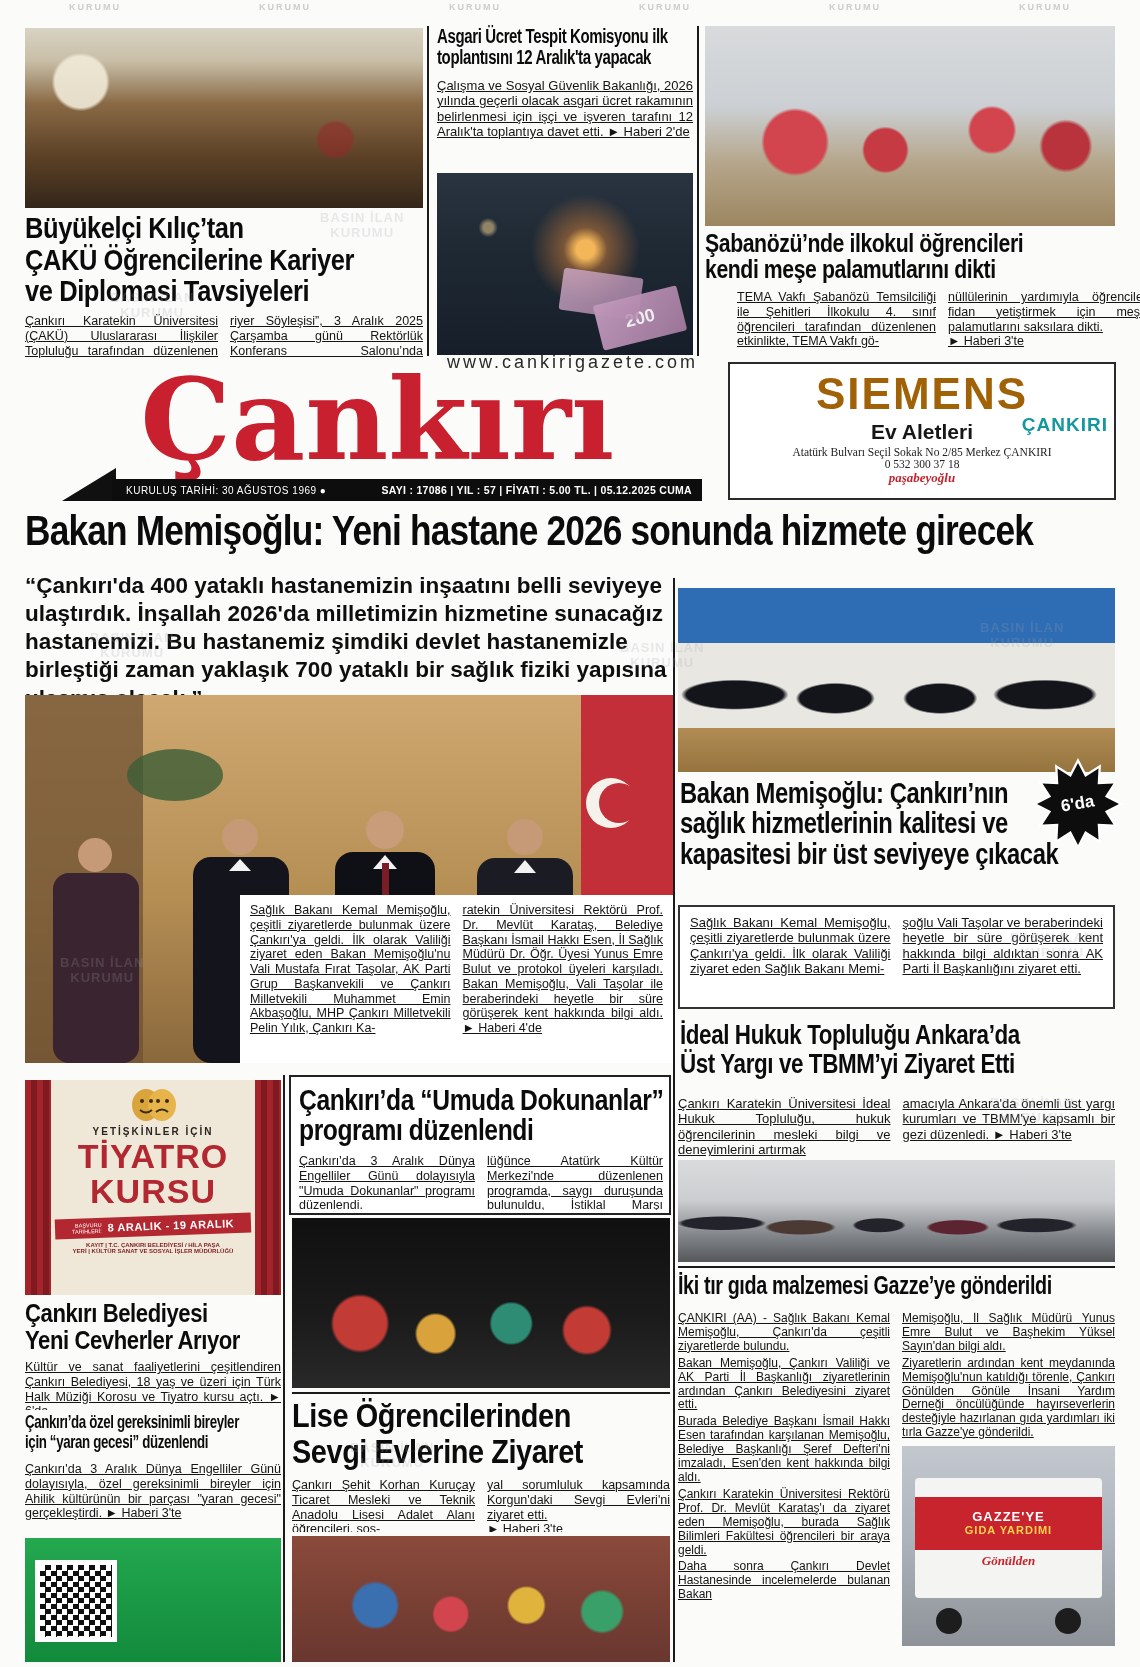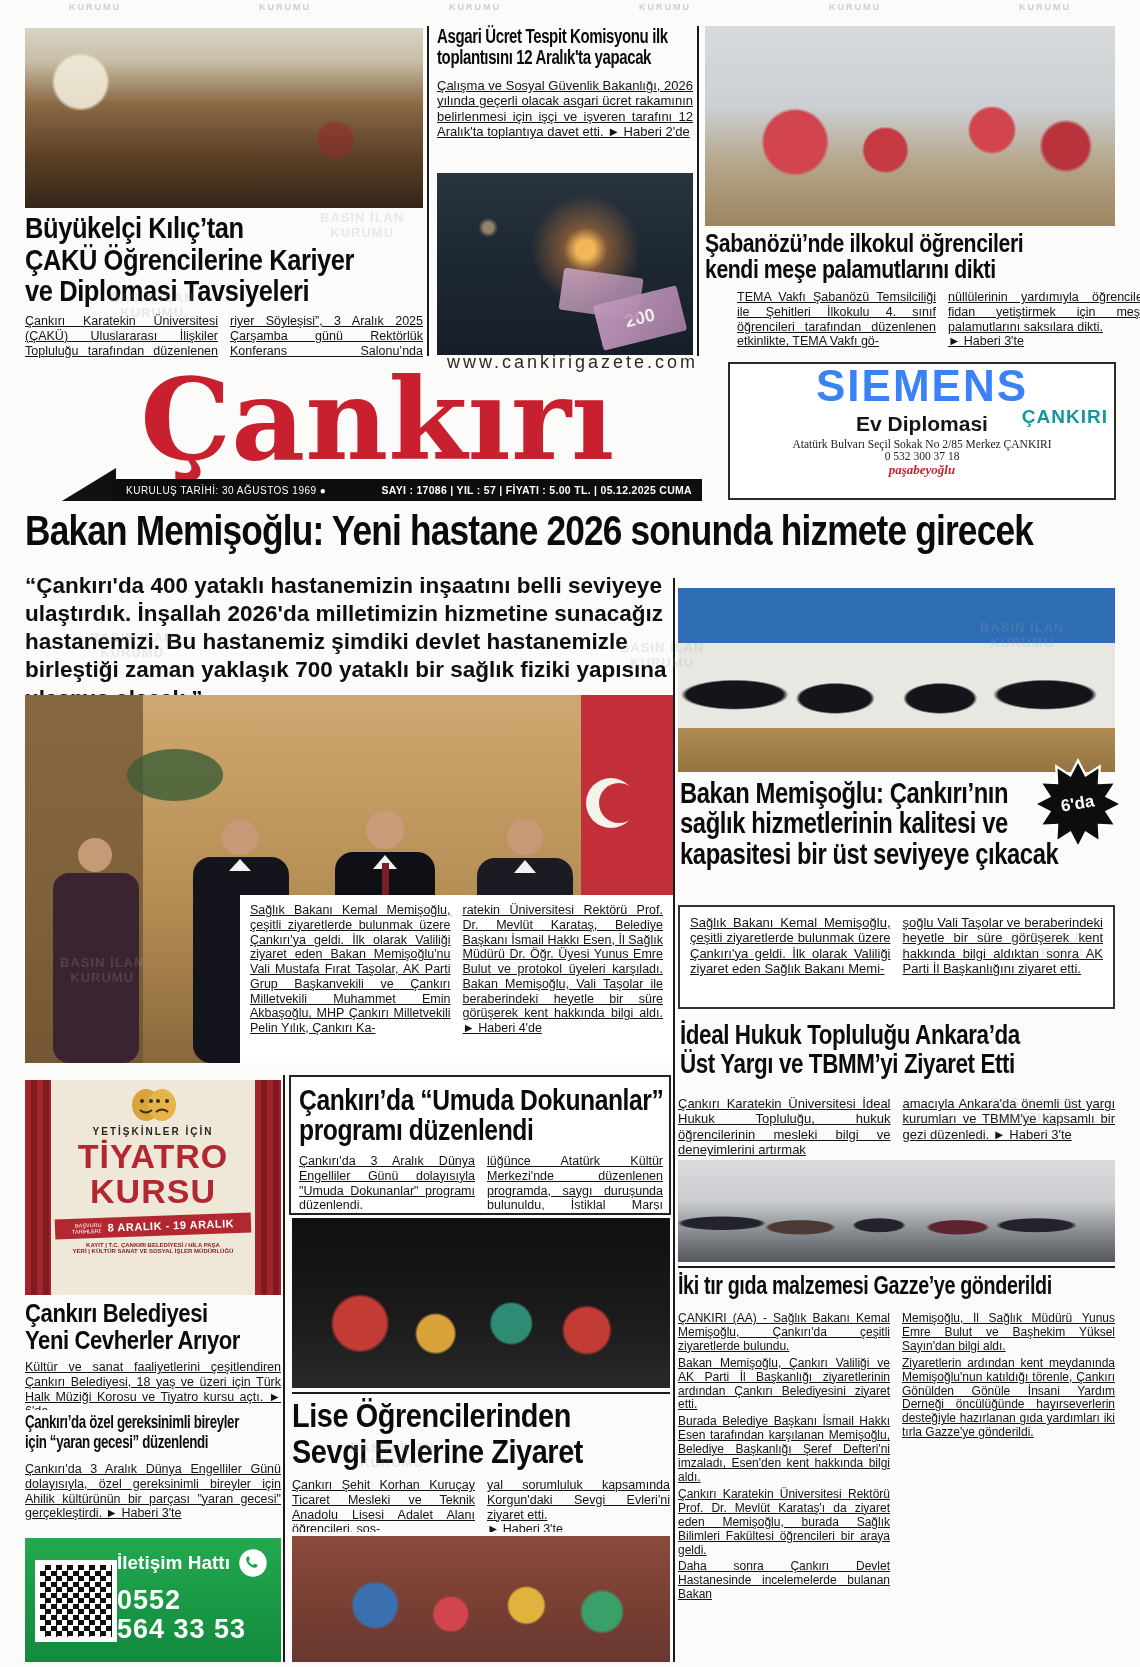--- a/index.html
+++ b/index.html
@@ -136,23 +136,23 @@
     <span style="font-family:'DejaVu Serif',serif;font-weight:bold;font-size:112px;color:#c8202f;line-height:1;transform:scaleX(1.02);">Çankırı</span>
   </div>
   <div class="abs" style="left:62px;top:468px;width:54px;height:33px;background:#101010;clip-path:polygon(0 100%,100% 0,100% 100%);"></div>
 
   <div class="abs" style="left:112px;top:479px;width:590px;height:22px;background:#0d0d0d;color:#fff;display:flex;align-items:center;justify-content:space-between;padding:0 10px 0 14px;box-sizing:border-box;">
     <span style="font-size:10px;letter-spacing:.5px;">KURULUŞ TARİHİ: 30 AĞUSTOS 1969 ●</span>
     <span style="font-size:10.5px;font-weight:bold;letter-spacing:.3px;">SAYI : 17086 | YIL : 57 | FİYATI : 5.00 TL. | 05.12.2025 CUMA</span>
   </div>
 
   <div class="abs" style="left:728px;top:362px;width:388px;height:138px;background:#fff;border:2px solid #2a2a2a;box-sizing:border-box;text-align:center;">
-    <div style="font-size:44px;font-weight:bold;color:#3b82f6;letter-spacing:2px;line-height:1;margin-top:0;">SIEMENS</div>
+    <div style="font-size:44px;font-weight:bold;color:#a16207;letter-spacing:2px;line-height:1;margin-top:8px;">SIEMENS</div>
     <div style="font-size:19px;font-weight:bold;color:#13989e;text-align:right;padding-right:6px;letter-spacing:1px;margin-top:-2px;">ÇANKIRI</div>
-    <div style="font-size:21px;font-weight:bold;color:#161616;margin-top:-16px;">Ev Diplomasi</div>
+    <div style="font-size:21px;font-weight:bold;color:#161616;margin-top:-16px;">Ev Aletleri</div>
     <div style="font-family:'Liberation Serif',serif;font-size:11.5px;color:#222;margin-top:2px;">Atatürk Bulvarı Seçil Sokak No 2/85 Merkez ÇANKIRI</div>
     <div style="font-family:'Liberation Serif',serif;font-size:11.5px;color:#222;">0 532 300 37 18</div>
     <div style="font-family:'Liberation Serif',serif;font-style:italic;font-weight:bold;font-size:13px;color:#c22430;">paşabeyoğlu</div>
   </div>
 
   <div class="abs cond" style="left:25px;top:508px;width:1330px;font-size:43px;transform:scaleX(0.82);letter-spacing:-1px;">Bakan Memişoğlu: Yeni hastane 2026 sonunda hizmete girecek</div>
 
   <div class="abs" style="left:25px;top:572px;width:645px;height:116px;font-size:22.5px;font-weight:bold;line-height:1.25;color:#0e0e0e;text-align:left;">“Çankırı'da 400 yataklı hastanemizin inşaatını belli seviyeye ulaştırdık. İnşallah 2026'da milletimizin hizmetine sunacağız hastanemizi. Bu hastanemiz şimdiki devlet hastanemizle birleştiği zaman yaklaşık 700 yataklı bir sağlık fiziki yapısına ulaşmış olacak.”</div>
 
   <div class="abs photo" style="left:25px;top:695px;width:648px;height:368px;background:#9d7c4e;">
@@ -233,20 +233,31 @@
       <p>Bakan Memişoğlu, Çankırı Valiliği ve AK Parti İl Başkanlığı ziyaretlerinin ardından Çankırı Belediyesini ziyaret etti.</p>
       <p>Burada Belediye Başkanı İsmail Hakkı Esen tarafından karşılanan Memişoğlu, Belediye Başkanlığı Şeref Defteri'ni imzaladı, Esen'den kent hakkında bilgi aldı.</p>
       <p>Çankırı Karatekin Üniversitesi Rektörü Prof. Dr. Mevlüt Karataş'ı da ziyaret eden Memişoğlu, burada Sağlık Bilimleri Fakültesi öğrencileri bir araya geldi.</p>
       <p>Daha sonra Çankırı Devlet Hastanesinde incelemelerde bulanan Bakan</p>
     </div>
     <div style="width:213px;">
       <div class="body-text" style="font-size:12px;line-height:1.16;">
         <p>Memişoğlu, İl Sağlık Müdürü Yunus Emre Bulut ve Başhekim Yüksel Sayın'dan bilgi aldı.</p>
         <p>Ziyaretlerin ardından kent meydanında Memişoğlu'nun katıldığı törenle, Çankırı Gönülden Gönüle İnsani Yardım Derneği öncülüğünde hayırseverlerin desteğiyle hazırlanan gıda yardımları iki tırla Gazze'ye gönderildi.</p>
       </div>
+      <div style="position:relative;width:213px;height:200px;margin-top:6px;background:linear-gradient(180deg,#c3c8cf 0%,#aeb4bc 45%,#8e9399 100%);overflow:hidden;">
+        <div style="position:absolute;left:6%;top:16%;width:88%;height:60%;background:#f4f4f2;border-radius:4px;">
+          <div style="height:44%;margin-top:10%;background:#c8242e;display:flex;flex-direction:column;align-items:center;justify-content:center;line-height:1.1;">
+            <span style="color:#fff;font-weight:bold;font-size:13px;letter-spacing:1px;">GAZZE'YE</span>
+            <span style="color:#ffd34d;font-weight:bold;font-size:11px;letter-spacing:1px;">GIDA YARDIMI</span>
+          </div>
+          <div style="text-align:center;font-family:'Liberation Serif',serif;font-style:italic;font-weight:bold;color:#c8242e;font-size:13px;margin-top:3px;">Gönülden</div>
+        </div>
+        <div style="position:absolute;left:16%;bottom:6%;width:26px;height:26px;border-radius:50%;background:#1d1d1d;"></div>
+        <div style="position:absolute;right:16%;bottom:6%;width:26px;height:26px;border-radius:50%;background:#1d1d1d;"></div>
+      </div>
     </div>
   </div>
 
   <div class="abs" style="left:289px;top:1075px;width:382px;height:140px;border:2px solid #222;box-sizing:border-box;background:#fff;"></div>
   <div class="abs cond" style="left:299px;top:1085px;width:441px;font-size:29px;transform:scaleX(0.85);">Çankırı’da “Umuda Dokunanlar”
 programı düzenlendi</div>
   <div class="abs twocol body-text" style="left:299px;top:1154px;width:364px;height:56px;overflow:hidden;">
     <div class="pre">Çankırı'da 3 Aralık Dünya Engelliler Günü dolayısıyla "Umuda Dokunanlar" programı düzenlendi.
 Aile ve Sosyal Hizmetler İl Müdür-</div>
     <div class="pre">lüğünce Atatürk Kültür Merkezi'nde düzenlenen programda, saygı duruşunda bulunuldu, İstiklal Marşı okundu.  ► Haberi 7'de</div>
@@ -292,28 +303,15 @@
   <div class="abs cond" style="left:25px;top:1300px;width:300px;font-size:26px;transform:scaleX(0.85);">Çankırı Belediyesi
 Yeni Cevherler Arıyor</div>
   <div class="abs body-text" style="left:25px;top:1360px;width:256px;height:50px;font-size:12.5px;overflow:hidden;">Kültür ve sanat faaliyetlerini çeşitlendiren Çankırı Belediyesi, 18 yaş ve üzeri için Türk Halk Müziği Korosu ve Tiyatro kursu açtı. ► 6'da</div>
 
   <div class="abs cond" style="left:25px;top:1412px;width:364px;font-size:19px;transform:scaleX(0.70);">Çankırı’da özel gereksinimli bireyler
 için “yaran gecesi” düzenlendi</div>
   <div class="abs body-text" style="left:25px;top:1462px;width:256px;height:68px;font-size:12.5px;overflow:hidden;">Çankırı'da 3 Aralık Dünya Engelliler Günü dolayısıyla, özel gereksinimli bireyler için Ahilik kültürünün bir parçası "yaran gecesi" gerçekleştirdi.                ► Haberi 3'te</div>
 
   <div class="abs" style="left:25px;top:1538px;width:256px;height:124px;background:linear-gradient(180deg,#23a84f,#128a3c);overflow:hidden;">
     <div class="abs qr" style="left:10px;top:22px;width:72px;height:72px;"></div>
-    <div class="abs" style="left:92px;top:10px;width:158px;">
-      <div style="display:flex;align-items:center;gap:8px;">
-        <span style="color:#fff;font-weight:bold;font-size:19px;">İletişim Hattı</span>
-        <svg width="30" height="30" viewBox="0 0 24 24">
-          <circle cx="12" cy="12" r="11" fill="#ffffff"></circle>
-          <path d="M8.2 6.5c.5 0 .9.9 1.1 1.9.1.6-.4 1.2-.8 1.7.7 1.7 1.9 2.9 3.5 3.5.5-.4 1.1-.9 1.7-.8 1 .2 1.9.6 1.9 1.1.1 1.1-1 2-2.1 1.9-3.6-.4-6.5-3.3-6.9-6.9-.1-1.1.6-2.4 1.6-2.4z" fill="#1aa24c"></path>
-        </svg>
-      </div>
-      <div style="color:#fff;font-weight:bold;font-size:27px;line-height:1.08;margin-top:8px;letter-spacing:1px;">
-        <div>0552</div>
-        <div>564 33 53</div>
-      </div>
-    </div>
   </div>
 
 </div>
 
 </body></html>

